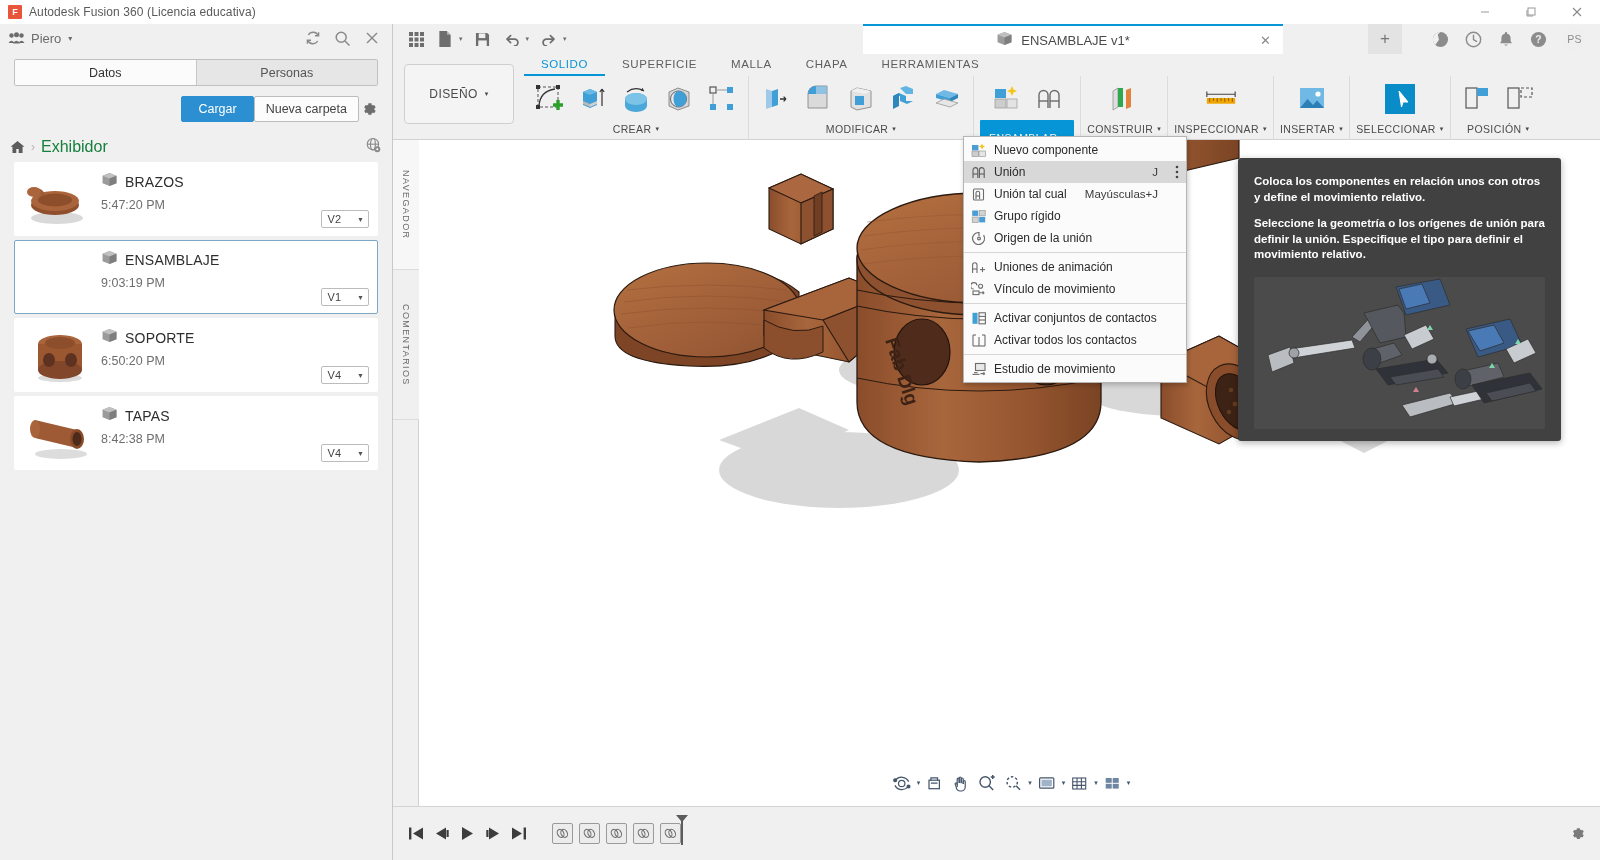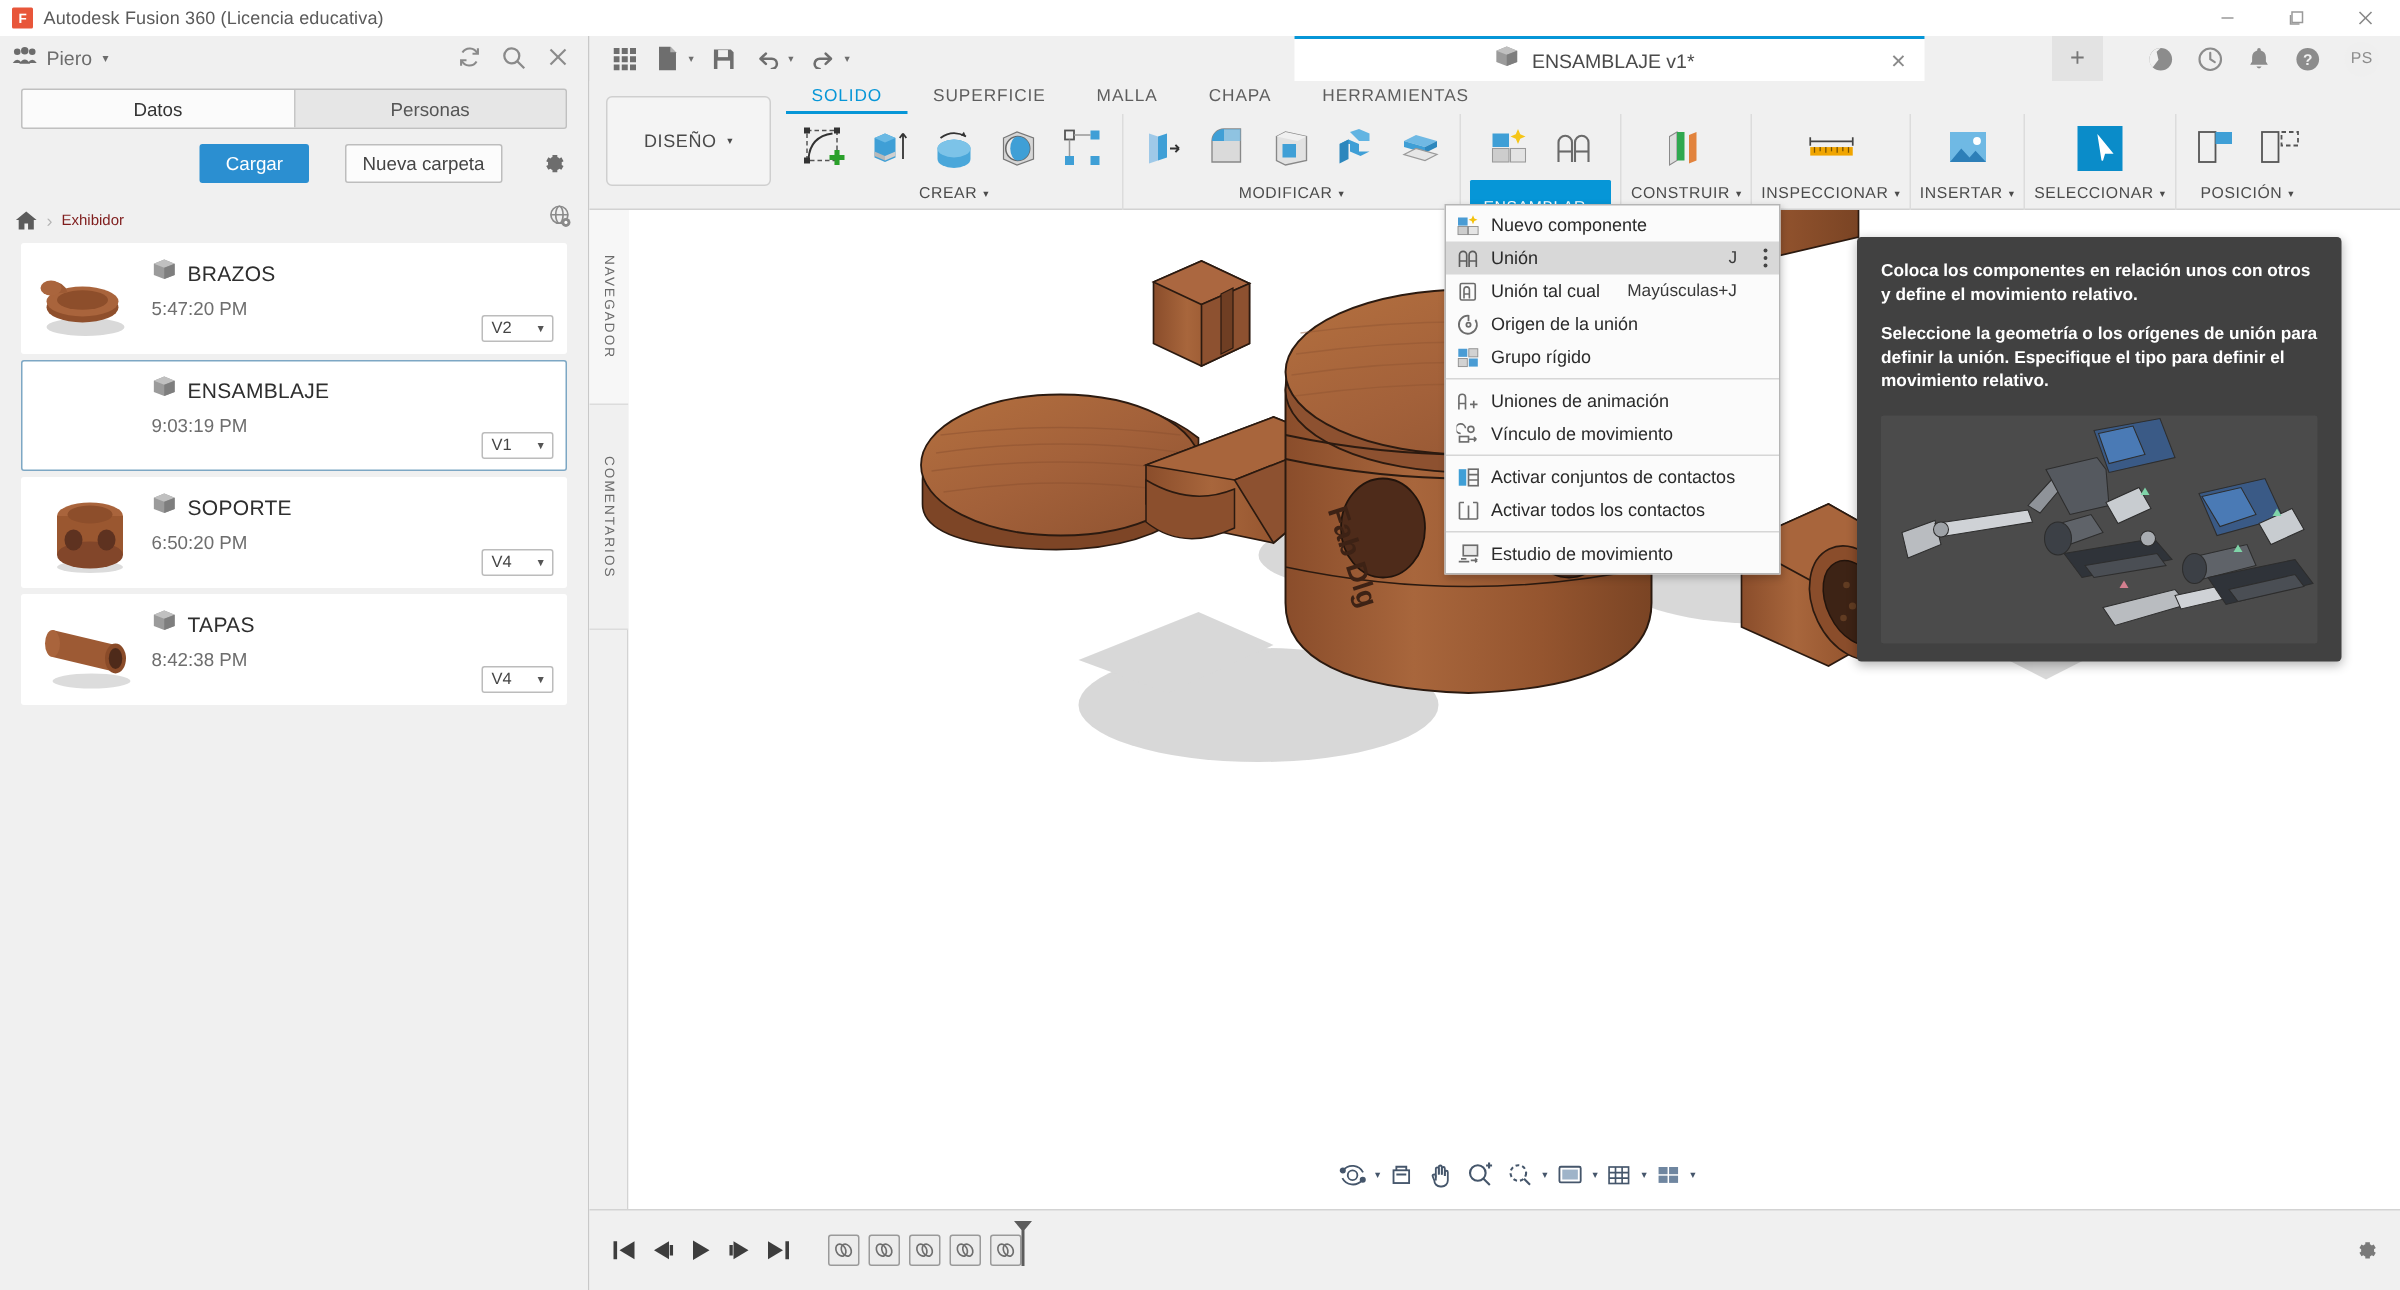--- a/index.html
+++ b/index.html
@@ -41,30 +41,30 @@
   .lp-tabs {
     margin: 7px 14px 0 14px; height: 27px; display: flex;
     border: 1px solid #c0c0c0; border-radius: 2px; overflow: hidden; background: #e4e4e4;
   }
   .lp-tab { flex: 1; display: flex; align-items: center; justify-content: center;
             font-size: 12.5px; color: #555; background: #e6e6e6; }
   .lp-tab.active { background: #fbfbfb; color: #333; }
   .lp-tab + .lp-tab { border-left: 1px solid #c6c6c6; }
 
   .lp-actions { display: flex; align-items: center; justify-content: flex-end;
-                gap: 24px; padding: 10px 12px 0 0; }
+                gap: 0; padding: 10px 12px 0 0; }
   .btn-primary { background: #2b8fd1; color: #fff; font-size: 12.5px;
                  border: 1px solid #2b8fd1; border-radius: 2px; padding: 5px 16px; }
   .btn-default { background: #fcfcfc; color: #444; font-size: 12.5px;
                  border: 1px solid #bdbdbd; border-radius: 2px; padding: 5px 11px; }
   .gear-btn { color: #6d6d6d; display: flex; align-items: center; padding: 2px; }
 
   .breadcrumb { display: flex; align-items: center; height: 30px; margin-top: 10px; padding: 0 10px; }
   .bc-sep { margin: 0 6px; color: #b5b5b5; font-size: 12px; }
-  .bc-text { font-size: 10px; color: #7f1d1d; }
+  .bc-text { font-size: 16px; color: #15803d; }
   .bc-right { margin-left: auto; color: #8a8a8a; }
 
   .filelist { padding: 0 14px; }
   .filerow {
     position: relative; height: 74px; background: #fff;
     border: 1px solid transparent; border-radius: 2px; margin-bottom: 4px;
     display: flex; align-items: center;
   }
   .filerow.selected { border: 1px solid #7da7c4; background: #fff; }
   .fr-thumb { width: 82px; height: 66px; margin-left: 4px; flex: none;
@@ -1033,39 +1033,39 @@
             <path d="M5 12V6a1.8 1.8 0 0 1 3.6 0v6"></path>
               <line x1="5" y1="9" x2="8.6" y2="9"></line>
           </svg>
         </span>
         <span class="mi-label">Unión tal cual</span>
         <span class="mi-key">Mayúsculas+J</span>
       </div>
 
       <div class="mi">
         <span class="mi-icon">
-          <svg width="16" height="15" viewBox="0 0 16 15" fill="none" stroke="#6c6c6c" stroke-width="1.2">
-            <path d="M12.6 4.2A6 6 0 1 1 8 1.5"></path>
-              <line x1="8" y1="1" x2="8" y2="5"></line>
-              <circle cx="8" cy="7.5" r="1.4"></circle>
-          </svg>
-        </span>
-        <span class="mi-label">Origen de la unión</span>
-      </div>
-
-      <div class="mi">
-        <span class="mi-icon">
           <svg width="16" height="15" viewBox="0 0 16 15">
             <rect x="1.2" y="1.5" width="6" height="5.4" fill="#4a9cd4"></rect>
             <rect x="8.2" y="1.5" width="6" height="5.4" fill="#d2d2d2" stroke="#8e8e8e" stroke-width=".6"></rect>
             <rect x="1.2" y="8" width="6" height="5.4" fill="#d2d2d2" stroke="#8e8e8e" stroke-width=".6"></rect>
             <rect x="8.2" y="8" width="6" height="5.4" fill="#4a9cd4"></rect>
           </svg>
         </span>
         <span class="mi-label">Grupo rígido</span>
+      </div>
+
+      <div class="mi">
+        <span class="mi-icon">
+          <svg width="16" height="15" viewBox="0 0 16 15" fill="none" stroke="#6c6c6c" stroke-width="1.2">
+            <path d="M12.6 4.2A6 6 0 1 1 8 1.5"></path>
+              <line x1="8" y1="1" x2="8" y2="5"></line>
+              <circle cx="8" cy="7.5" r="1.4"></circle>
+          </svg>
+        </span>
+        <span class="mi-label">Origen de la unión</span>
       </div>
 
       <div class="mi-sep"></div>
 
       <div class="mi">
         <span class="mi-icon">
           <svg width="16" height="15" viewBox="0 0 16 15" fill="none" stroke="#6c6c6c" stroke-width="1.1">
             <path d="M1.6 13V5a2.2 2.2 0 0 1 4.4 0v8"></path>
               <line x1="1.6" y1="9" x2="6" y2="9"></line>
             <line x1="9" y1="9.6" x2="14" y2="9.6"></line>

